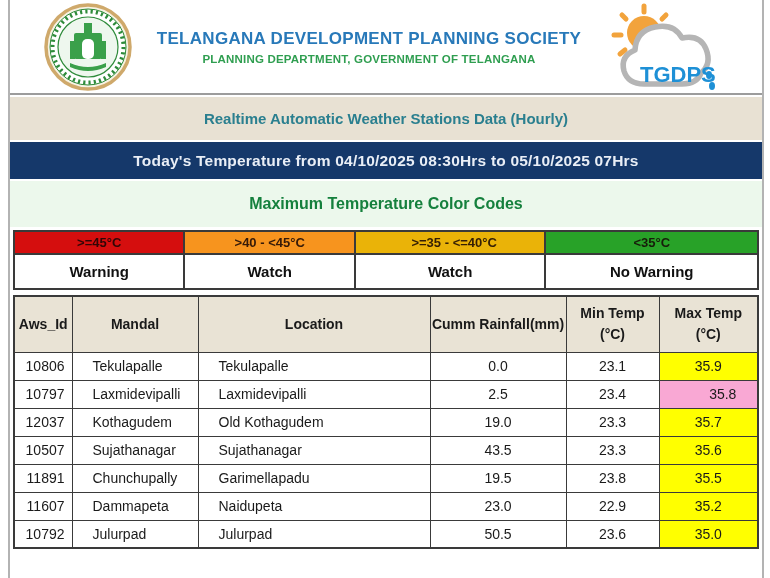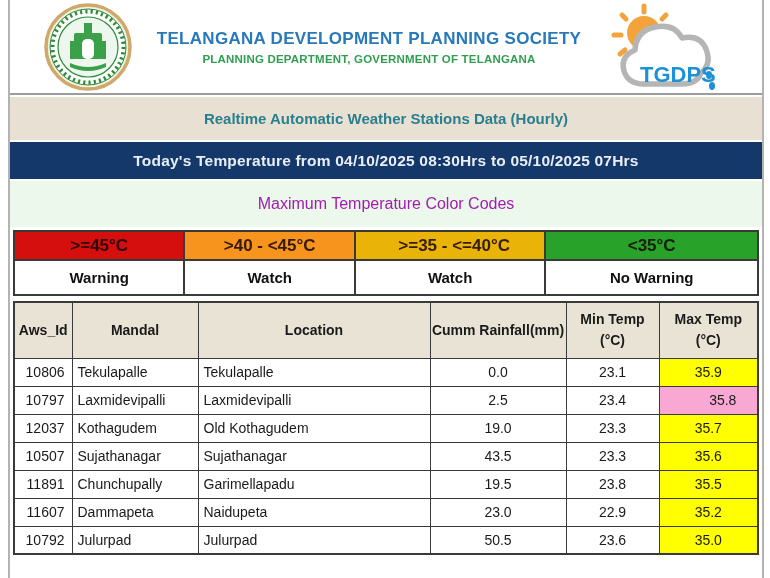--- a/index.html
+++ b/index.html
@@ -19,39 +19,39 @@
     gap:25px; border-bottom:2px solid #9c9c9c; background:#fff; padding:0 6px;
   }
   .hdr-text { text-align:center; }
   .hdr-title { color:#2879b9; font-weight:bold; font-size:17px; letter-spacing:.3px; }
   .hdr-sub   { color:#2f9e50; font-weight:bold; font-size:11.5px; margin-top:4px; letter-spacing:.2px; }
 
   
   .band { display:flex; align-items:center; justify-content:center; }
   .band-realtime { height:43px; margin-top:2px; background:#e8e1d3; color:#2a7f8f; font-weight:bold; font-size:15px; }
   .band-period   { height:37px; margin-top:2px; background:#15386a; color:#e9eef6; font-weight:bold; font-size:15.5px; letter-spacing:.2px;justify-content:center; }
-  .band-codes    { height:46px; margin-top:2px; background:#ecf8ec; color:#a21caf; font-weight:normal; font-size:16px; }
+  .band-codes    { height:46px; margin-top:2px; background:#ecf8ec; color:#15803d; font-weight:bold; font-size:16px; }
 
   
   table { border-collapse:collapse; table-layout:fixed; }
   .cc-table { width:746px; margin:3px auto 0; border:2px solid #3a3a3a; }
   .cc-table td { border:2px solid #3a3a3a; text-align:center; vertical-align:middle; }
-  .cc-range { height:29px; font-weight:bold; font-size:17px; color:rgba(20,5,5,.85); }
+  .cc-range { height:23px; font-weight:bold; font-size:13px; color:rgba(20,5,5,.85); }
   .cc-label { height:35px; font-weight:bold; font-size:15px; background:#fff; color:#111; }
 
   
   .dt-table { width:746px; margin:5px auto 0; border:2px solid #3a3a3a; }
   .dt-table th, .dt-table td { border:1.5px solid #3a3a3a; vertical-align:middle; }
   .dt-table th {
     background:#e9e3d5; font-weight:bold; font-size:14px; height:56px;
     text-align:center; white-space:pre-line; line-height:1.5;
   }
   .dt-table td { height:28px; font-size:14px; background:#fff; }
   td.c-id  { text-align:right;  padding-right:7px; }
-  td.c-txt { text-align:left;   padding-left:5px; }
+  td.c-txt { text-align:left;   padding-left:20px; }
   td.c-num { text-align:center; }
   td.c-max { text-align:center; font-weight:normal; }
 
   
   .logo-svg, .brand-svg { display:block; }
 </style>
 </head>
 <body>
 
 <div class="page">

